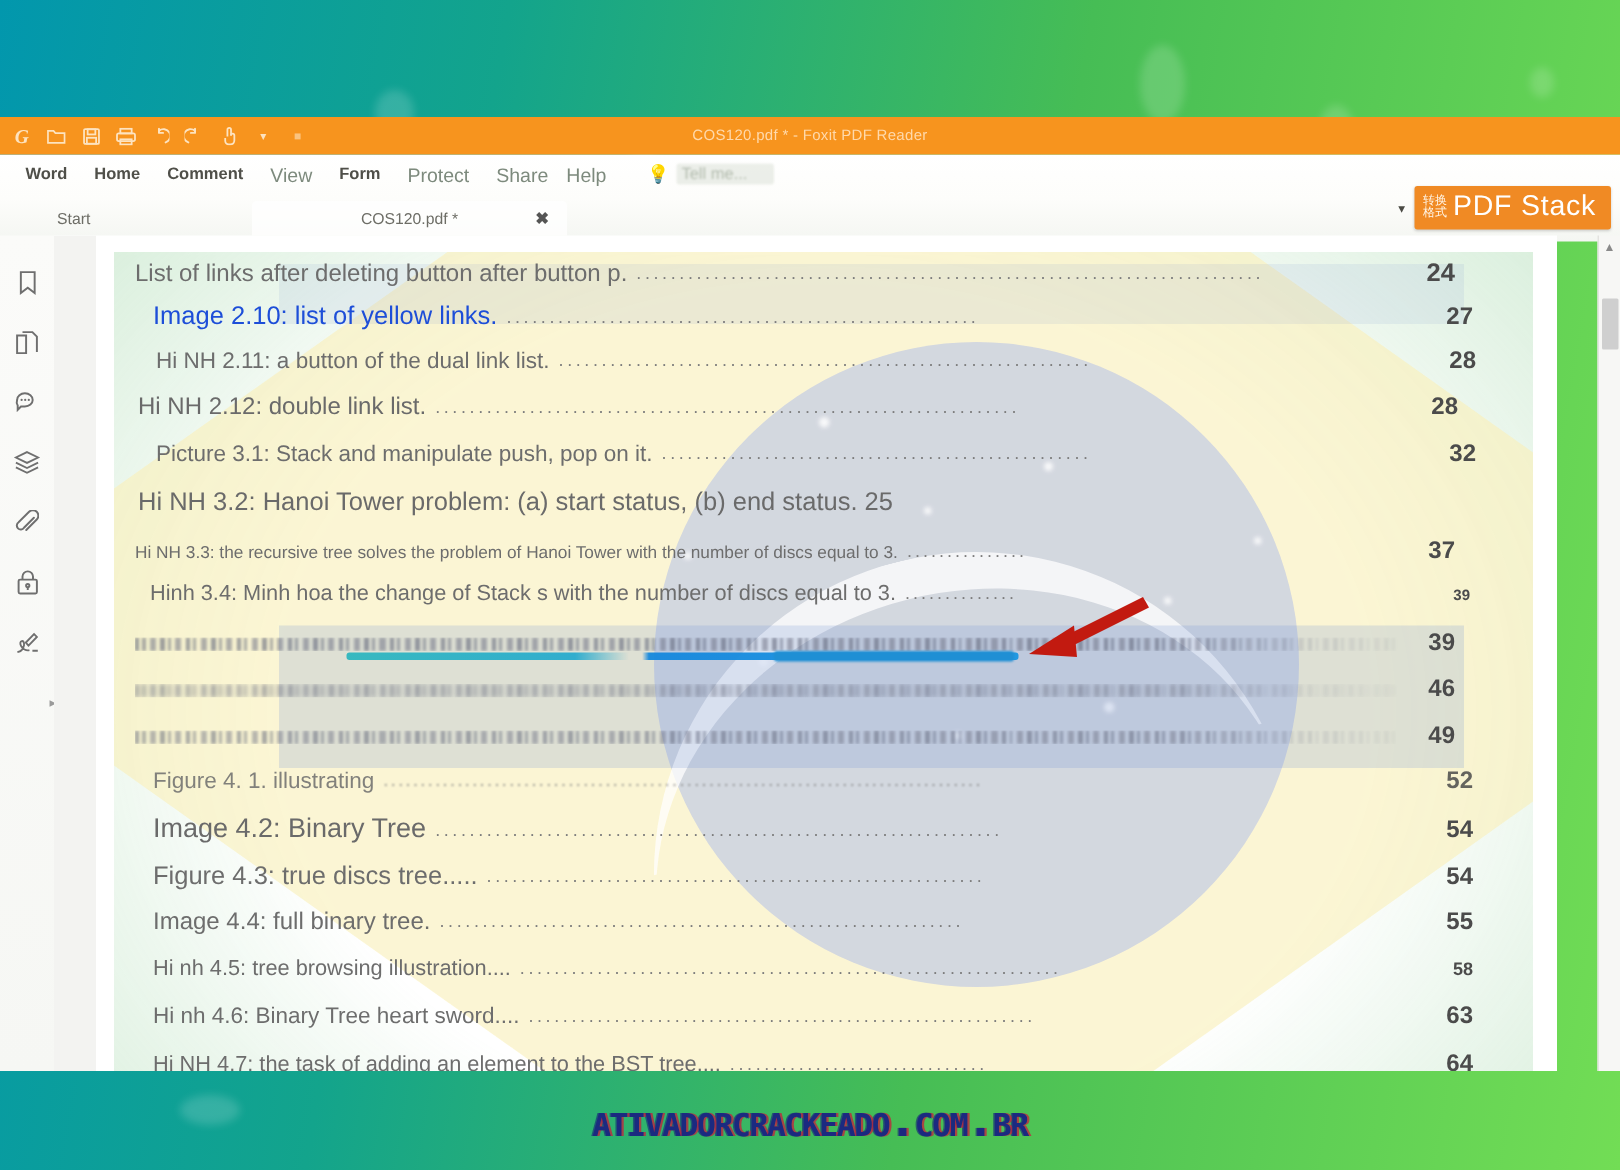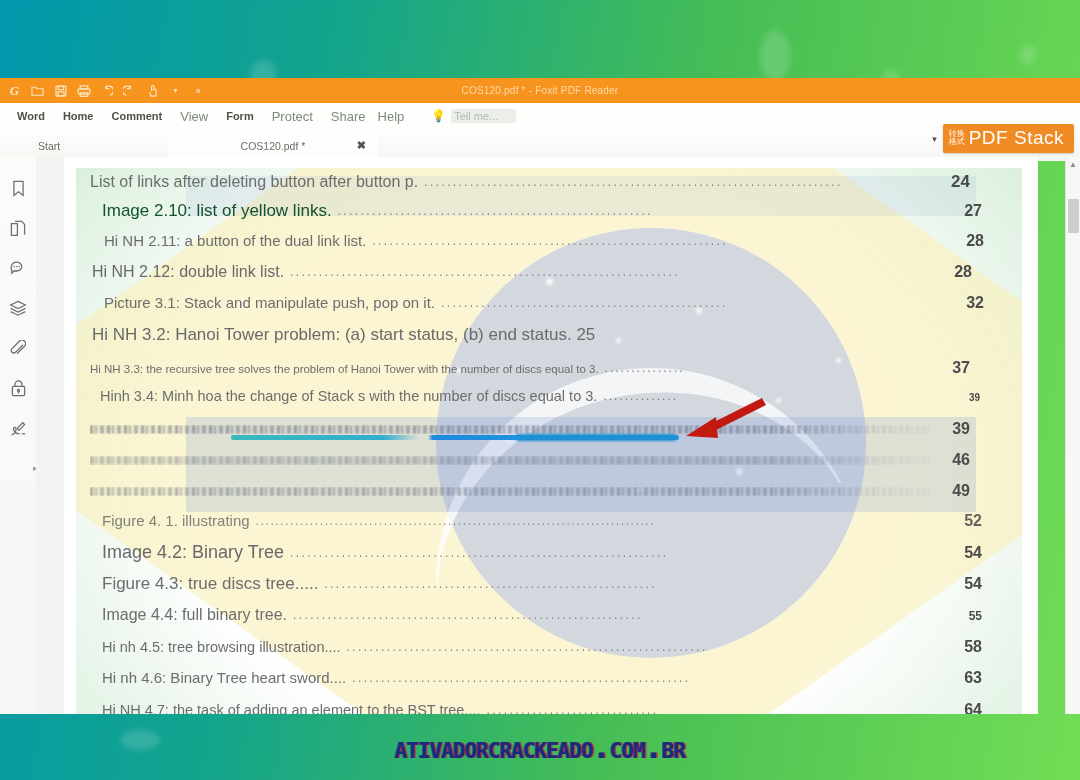--- a/index.html
+++ b/index.html
@@ -229,21 +229,21 @@
             mask-image: linear-gradient(90deg, #000 0%, #000 82%, rgba(0,0,0,.35) 92%, rgba(0,0,0,.12) 100%);
   }
   .smudge.s2 { filter: blur(1.4px); opacity: .92; }
   .smudge.s3 { filter: blur(1.0px); opacity: .88; }
   .smudge-page {
     font-weight: bold; color: #4b4b4b; min-width: 30px; text-align: right;
     font-size: 16px;
   }
 
   
-  .toc-row.teal .toc-label { color: #14532d; }
+  .toc-row.teal .toc-label { color: #1d4ed8; }
   .toc-row.strong .toc-label { color: #6a6a6a; }
 
   
   #blue-underline {
     position: absolute; left: 155px; top: 267px; width: 448px; height: 5px;
     z-index: 6;
     background: linear-gradient(90deg,
       rgba(46,182,190,.95) 0%, rgba(40,170,205,.95) 34%,
       rgba(25,140,215,.0) 42%, rgba(25,140,215,.0) 44%,
       rgba(20,135,220,.95) 45%, rgba(24,150,225,.95) 100%);
@@ -537,27 +537,27 @@
 
         <div class="toc-row" style="left:26px;top:406px;font-size:17px;">
           <span class="toc-label">Figure 4.3: true discs tree.....</span>
           <span class="toc-dots">..........................................................</span>
           <span class="toc-page" style="font-size:16px;">54</span>
         </div>
 
         <div class="toc-row" style="left:26px;top:438px;font-size:16px;">
           <span class="toc-label">Image 4.4: full binary tree.</span>
           <span class="toc-dots">.............................................................</span>
-          <span class="toc-page" style="font-size:12px;">55</span>
+          <span class="toc-page" style="font-size:16px;">55</span>
         </div>
 
         <div class="toc-row" style="left:26px;top:470px;font-size:14.5px;">
           <span class="toc-label">Hi nh 4.5: tree browsing illustration....</span>
           <span class="toc-dots">...............................................................</span>
-          <span class="toc-page" style="font-size:16px;">58</span>
+          <span class="toc-page" style="font-size:12px;">58</span>
         </div>
 
         <div class="toc-row" style="left:26px;top:501px;font-size:15px;">
           <span class="toc-label">Hi nh 4.6: Binary Tree heart sword....</span>
           <span class="toc-dots">...........................................................</span>
           <span class="toc-page" style="font-size:16px;">63</span>
         </div>
 
         <div class="toc-row" style="left:26px;top:533px;font-size:14.5px;">
           <span class="toc-label">Hi NH 4.7: the task of adding an element to the BST tree....</span>

